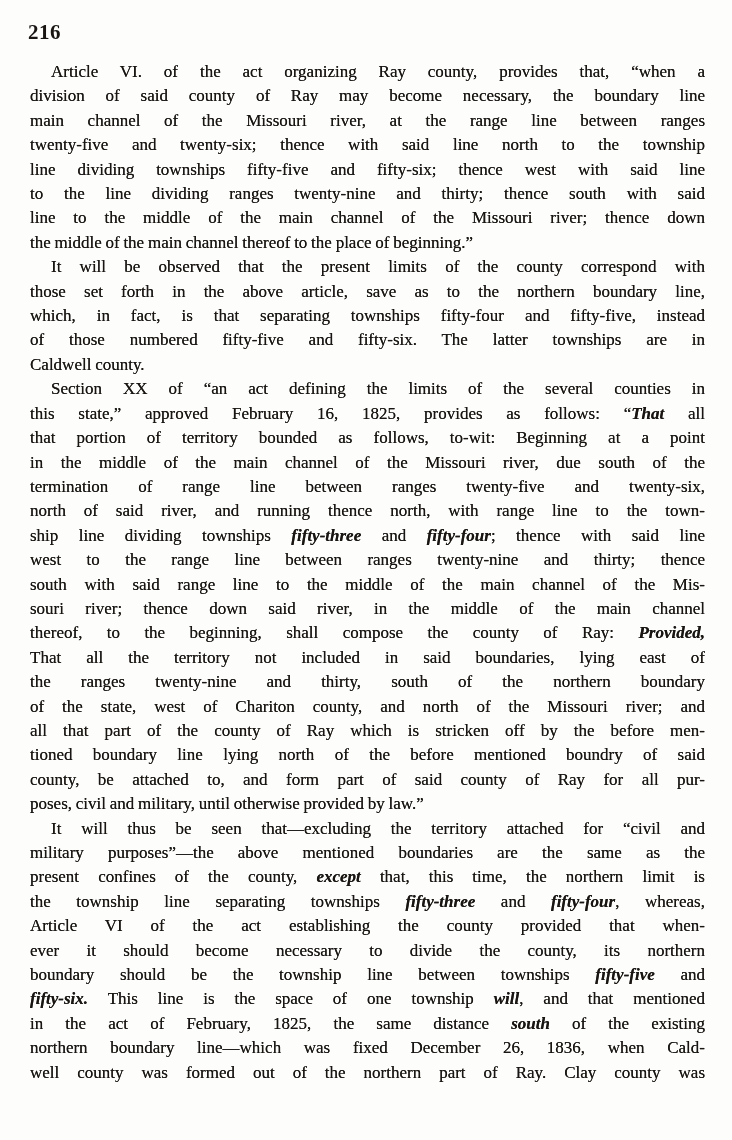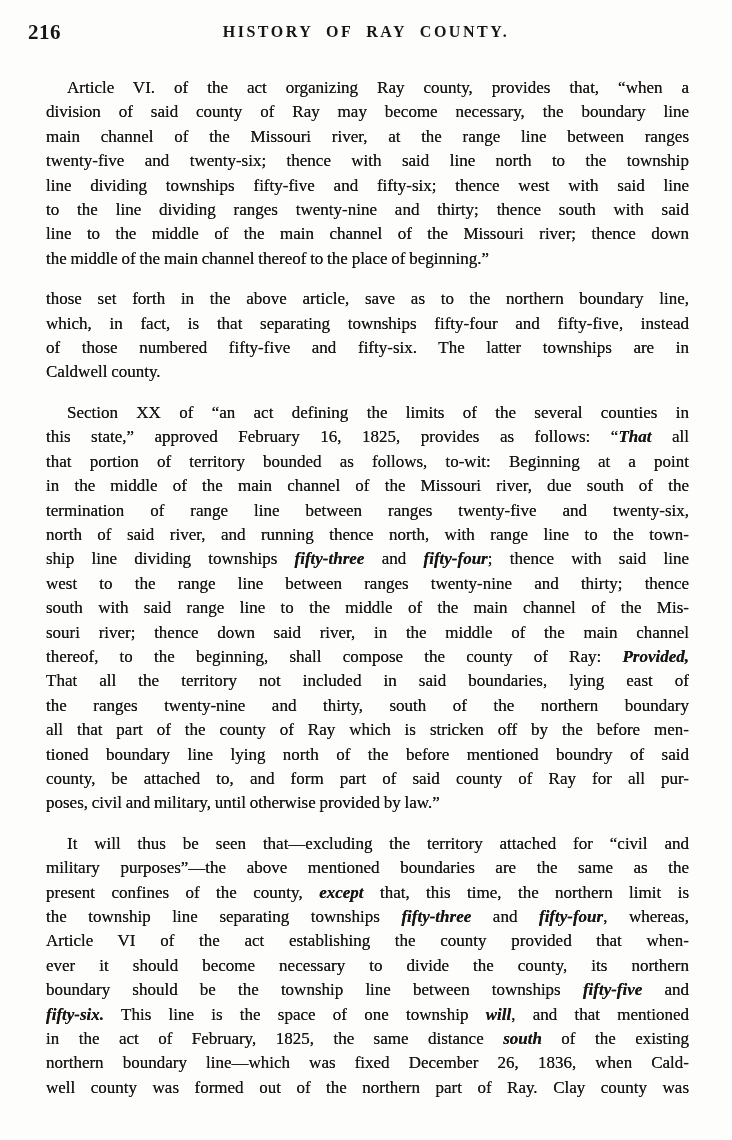--- a/index.html
+++ b/index.html
@@ -41,21 +41,21 @@
     font-weight: bold;
     letter-spacing: 2.5px;
     word-spacing: 7px;
   }
   .text-block {
     position: absolute;
     top: 60px;
     left: 30px;
     width: 675px;
   }
-  .para { margin: 16px; }
+  .para { margin: 0; }
   .line {
     line-height: 24.4px;
     font-size: 17px;
     word-spacing: -0.5px;
     text-align: justify;
     text-align-last: justify;
     white-space: normal;
     text-shadow: 0 0 0.45px rgba(24,21,18,0.85);
   }
   .line.indent { text-indent: 21px; }
@@ -64,53 +64,54 @@
     font-style: italic;
     font-weight: bold;
   }
 </style>
 </head>
 <body>
 
 <div class="page">
   <div class="header">
     <div class="pagenum">216</div>
-    <div class="title">HISTORY OF RAY COUNTY.</div>
   </div>
   <div class="text-block">
       <div class="para">
         <div class="line indent"><span>Article VI. of the act organizing Ray county, provides that, “when a</span></div>
         <div class="line"><span>division of said county of Ray may become necessary, the boundary line</span></div>
         <div class="line"><span>main channel of the Missouri river, at the range line between ranges</span></div>
         <div class="line"><span>twenty-five and twenty-six; thence with said line north to the township</span></div>
         <div class="line"><span>line dividing townships fifty-five and fifty-six; thence west with said line</span></div>
         <div class="line"><span>to the line dividing ranges twenty-nine and thirty; thence south with said</span></div>
         <div class="line"><span>line to the middle of the main channel of the Missouri river; thence down</span></div>
         <div class="line lastline"><span>the middle of the main channel thereof to the place of beginning.”</span></div>
       </div>
       <div class="para">
+        <div class="line indent"><span>It will be observed that the present limits of the county correspond with</span></div>
         <div class="line"><span>those set forth in the above article, save as to the northern boundary line,</span></div>
         <div class="line"><span>which, in fact, is that separating townships fifty-four and fifty-five, instead</span></div>
         <div class="line"><span>of those numbered fifty-five and fifty-six. The latter townships are in</span></div>
         <div class="line lastline"><span>Caldwell county.</span></div>
       </div>
       <div class="para">
         <div class="line indent"><span>Section XX of “an act defining the limits of the several counties in</span></div>
         <div class="line"><span>this state,” approved February 16, 1825, provides as follows: “</span><em>That</em><span> all</span></div>
         <div class="line"><span>that portion of territory bounded as follows, to-wit: Beginning at a point</span></div>
         <div class="line"><span>in the middle of the main channel of the Missouri river, due south of the</span></div>
         <div class="line"><span>termination of range line between ranges twenty-five and twenty-six,</span></div>
         <div class="line"><span>north of said river, and running thence north, with range line to the town-</span></div>
         <div class="line"><span>ship line dividing townships </span><em>fifty-three</em><span> and </span><em>fifty-four</em><span>; thence with said line</span></div>
         <div class="line"><span>west to the range line between ranges twenty-nine and thirty; thence</span></div>
         <div class="line"><span>south with said range line to the middle of the main channel of the Mis-</span></div>
         <div class="line"><span>souri river; thence down said river, in the middle of the main channel</span></div>
         <div class="line"><span>thereof, to the beginning, shall compose the county of Ray: </span><em>Provided,</em></div>
         <div class="line"><span>That all the territory not included in said boundaries, lying east of</span></div>
         <div class="line"><span>the ranges twenty-nine and thirty, south of the northern boundary</span></div>
+        <div class="line"><span>of the state, west of Chariton county, and north of the Missouri river; and</span></div>
         <div class="line"><span>all that part of the county of Ray which is stricken off by the before men-</span></div>
         <div class="line"><span>tioned boundary line lying north of the before mentioned boundry of said</span></div>
         <div class="line"><span>county, be attached to, and form part of said county of Ray for all pur-</span></div>
         <div class="line lastline"><span>poses, civil and military, until otherwise provided by law.”</span></div>
       </div>
       <div class="para">
         <div class="line indent"><span>It will thus be seen that—excluding the territory attached for “civil and</span></div>
         <div class="line"><span>military purposes”—the above mentioned boundaries are the same as the</span></div>
         <div class="line"><span>present confines of the county, </span><em>except</em><span> that, this time, the northern limit is</span></div>
         <div class="line"><span>the township line separating townships </span><em>fifty-three</em><span> and </span><em>fifty-four</em><span>, whereas,</span></div>

